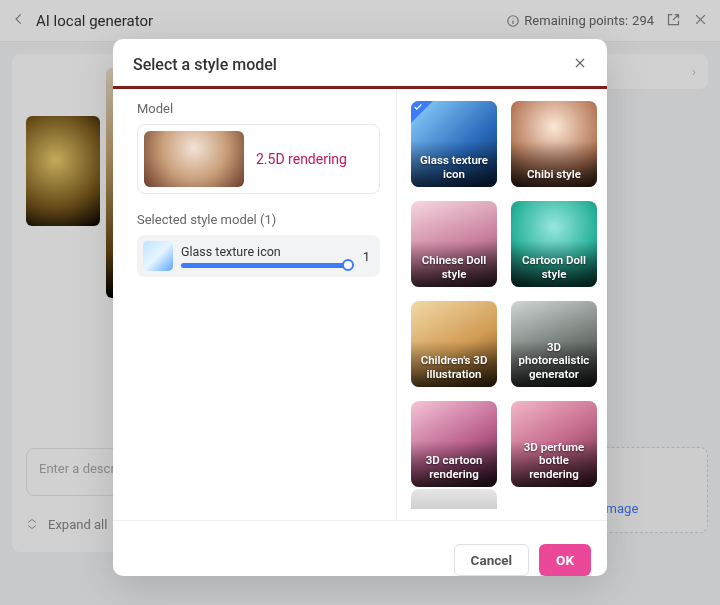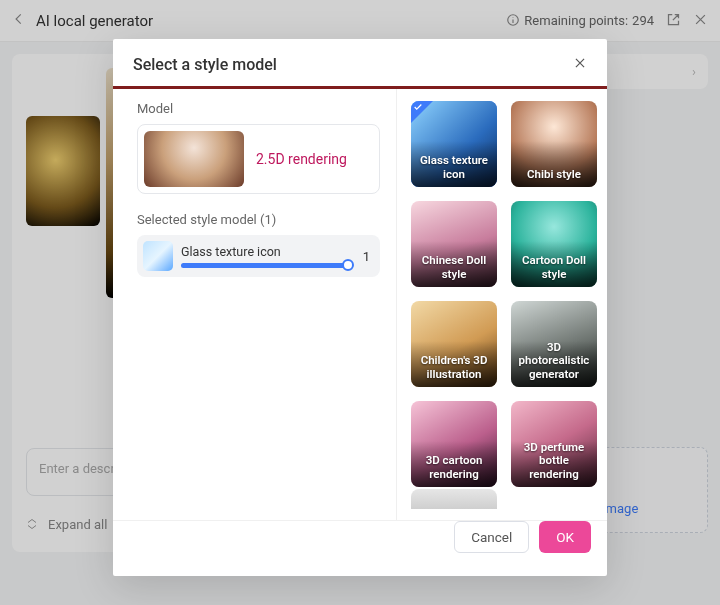--- a/index.html
+++ b/index.html
@@ -18,21 +18,21 @@
     display: flex;
     align-items: center;
     height: 42px;
     padding: 0 12px;
     background: #fff;
     border-bottom: 1px solid #eee;
   }
   .app-header .back { width: 18px; color: #888; cursor: pointer; }
   .app-title { font-size: 15px; color: #333; margin-left: 6px; }
   .spacer { flex: 1; }
-  .points { display: flex; align-items: flex-start; gap: 4px; color: #666; font-size: 13px; }
+  .points { display: flex; align-items: flex-end; gap: 4px; color: #666; font-size: 13px; }
   .hdr-icon { color: #888; margin-left: 12px; cursor: pointer; }
   .bg-body { display: flex; padding: 12px; gap: 16px; }
   .bg-left {
     flex: 1;
     background: #fff;
     border-radius: 8px;
     padding: 14px;
     position: relative;
   }
   .thumbs { position: relative; height: 220px; }
@@ -73,21 +73,21 @@
   }
   .dashed .or { color: #888; font-size: 12px; margin: 4px 0; }
   
   .overlay {
     position: absolute; inset: 0; background: rgba(0,0,0,0.18);
   }
   .modal {
     position: absolute;
     left: 113px; top: 39px;
     width: 494px; height: 537px;
-    background: #fff; border-radius: 2px;
+    background: #fff; border-radius: 10px;
     box-shadow: 0 10px 40px rgba(0,0,0,0.15);
     display: flex; flex-direction: column;
   }
   .modal-header {
     display: flex; align-items: center; justify-content: space-between;
     padding: 16px 20px 12px 20px;
   }
   .modal-title { font-size: 16px; color: #333; font-weight: 500; }
   .close-x { color: #666; cursor: pointer; font-size: 15px; }
   .modal-body {
@@ -161,22 +161,22 @@
     border-top: 22px solid #3e7bfa;
     border-right: 22px solid transparent;
   }
   .check-badge svg { position: absolute; top: -21px; left: 2px; }
   .partial-item {
     width: 86px; height: 20px; border-radius: 8px 8px 0 0;
     background: linear-gradient(#e6e6e6,#cfcfcf); margin-top: 2px;
   }
   .modal-footer {
     height: 56px; border-top: 1px solid #f0f0f0;
-    display: flex; align-items: flex-start; justify-content: flex-end;
-    gap: 10px; padding: 0 16px;
+    display: flex; align-items: flex-end; justify-content: flex-end;
+    gap: 10px; padding: 0 16px; font-weight: bold;
   }
   .btn {
     height: 32px; padding: 0 16px; border-radius: 6px; font-size: 13.5px;
     display: inline-flex; align-items: center; cursor: pointer;
     border: 1px solid transparent;
   }
   .btn-default { background: #fff; border-color: #dcdfe6; color: #555; }
   .btn-primary { background: #ec4899; color: #fff; }
   
   .bg1 { background: linear-gradient(135deg,#8fd4ff,#2a6bbd 60%,#0d2c5a); }

